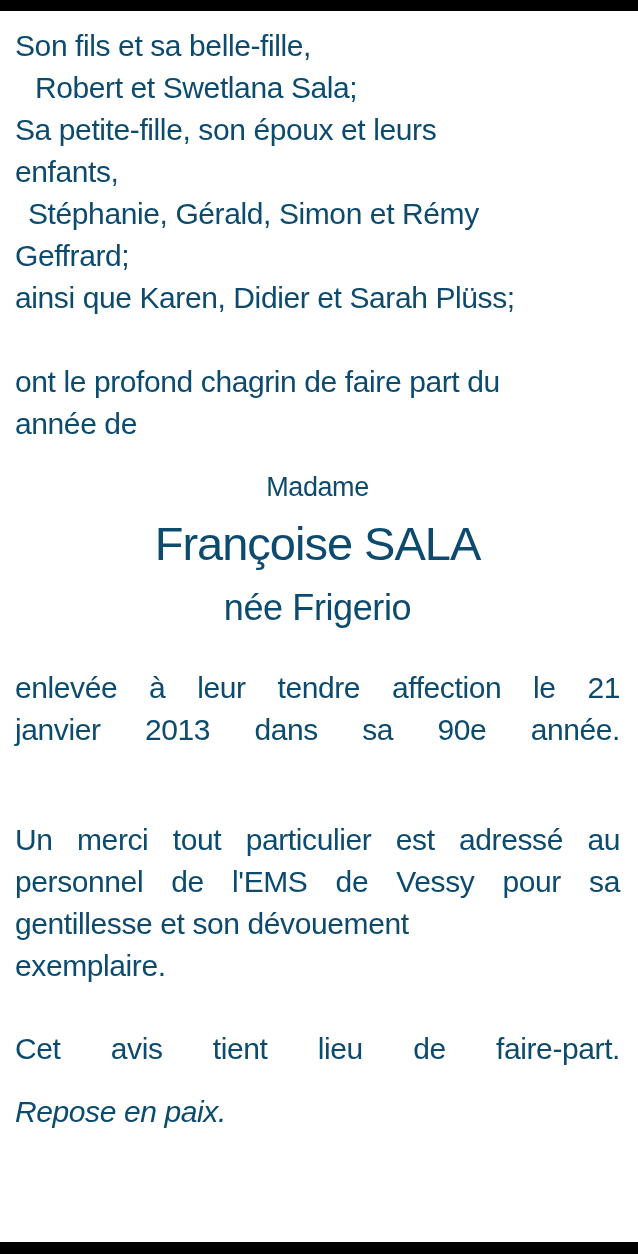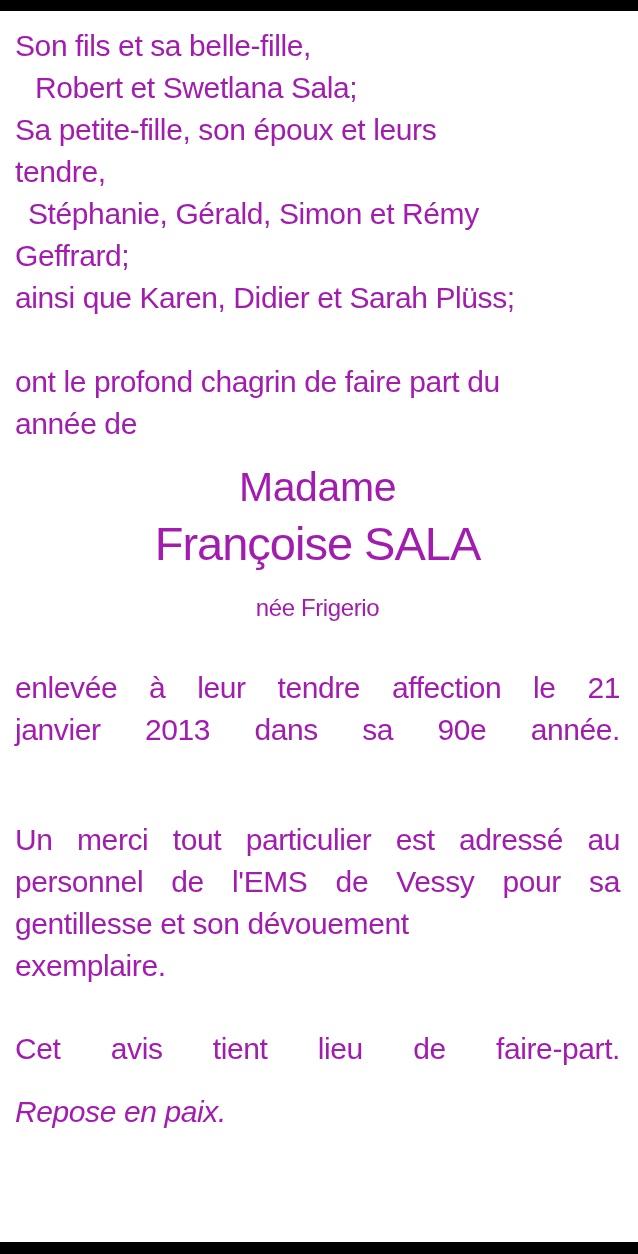--- a/index.html
+++ b/index.html
@@ -3,37 +3,37 @@
 <meta charset="utf-8">
 <style>
   html, body { margin: 0; padding: 0; background: #ffffff; }
   .page {
     position: relative;
     width: 638px;
     height: 1254px;
     background: #ffffff;
     overflow: hidden;
     font-family: "Liberation Sans", "DejaVu Sans", sans-serif;
-    color: #a21caf;
+    color: #0c4a6e;
   }
   .bar { background: #000000; width: 100%; }
   .bar-top { height: 11px; }
   .bar-bottom { position: absolute; left: 0; bottom: 0; height: 12px; }
   .content { padding: 14px 18px 0 15px; }
 
   .bt { font-size: 30px; line-height: 42px; letter-spacing: -0.4px; white-space: nowrap; }
   .indent-a { padding-left: 20px; }
   .indent-b { padding-left: 13px; }
 
   .announce-block { margin-top: 42px; }
 
   .center-block { text-align: center; }
-  .deceased-title { margin-top: 20px; font-size: 41px; line-height: 44px; letter-spacing: -0.4px; }
+  .deceased-title { margin-top: 20px; font-size: 27px; line-height: 44px; letter-spacing: -0.4px; }
   .deceased-name  { font-size: 47px; line-height: 70px; font-weight: normal; letter-spacing: -1px; }
-  .maiden-name    { margin-top: 6px; font-size: 24px; line-height: 46px; letter-spacing: -0.4px; }
+  .maiden-name    { margin-top: 6px; font-size: 36px; line-height: 46px; letter-spacing: -0.4px; }
 
   .death-block  { margin-top: 36px; }
   .thanks-block { margin-top: 68px; }
   .notice-block { margin-top: 41px; }
   .farewell-block { margin-top: 21px; }
 
   .just { white-space: normal; text-align: justify; text-align-last: justify; }
   .italic { font-style: italic; }
 </style>
 </head>
@@ -41,21 +41,21 @@
 
 <div class="page">
   <div class="bar bar-top"></div>
 
   <div class="content">
 
     <div>
       <div class="bt">Son fils et sa belle-fille,</div>
       <div class="bt indent-a">Robert et Swetlana Sala;</div>
       <div class="bt">Sa petite-fille, son époux et leurs</div>
-      <div class="bt">tendre,</div>
+      <div class="bt">enfants,</div>
       <div class="bt indent-b">Stéphanie, Gérald, Simon et Rémy</div>
       <div class="bt">Geffrard;</div>
       <div class="bt">ainsi que Karen, Didier et Sarah Plüss;</div>
     </div>
 
     <div class="announce-block">
       <div class="bt">ont le profond chagrin de faire part du</div>
       <div class="bt">année de</div>
     </div>
 

